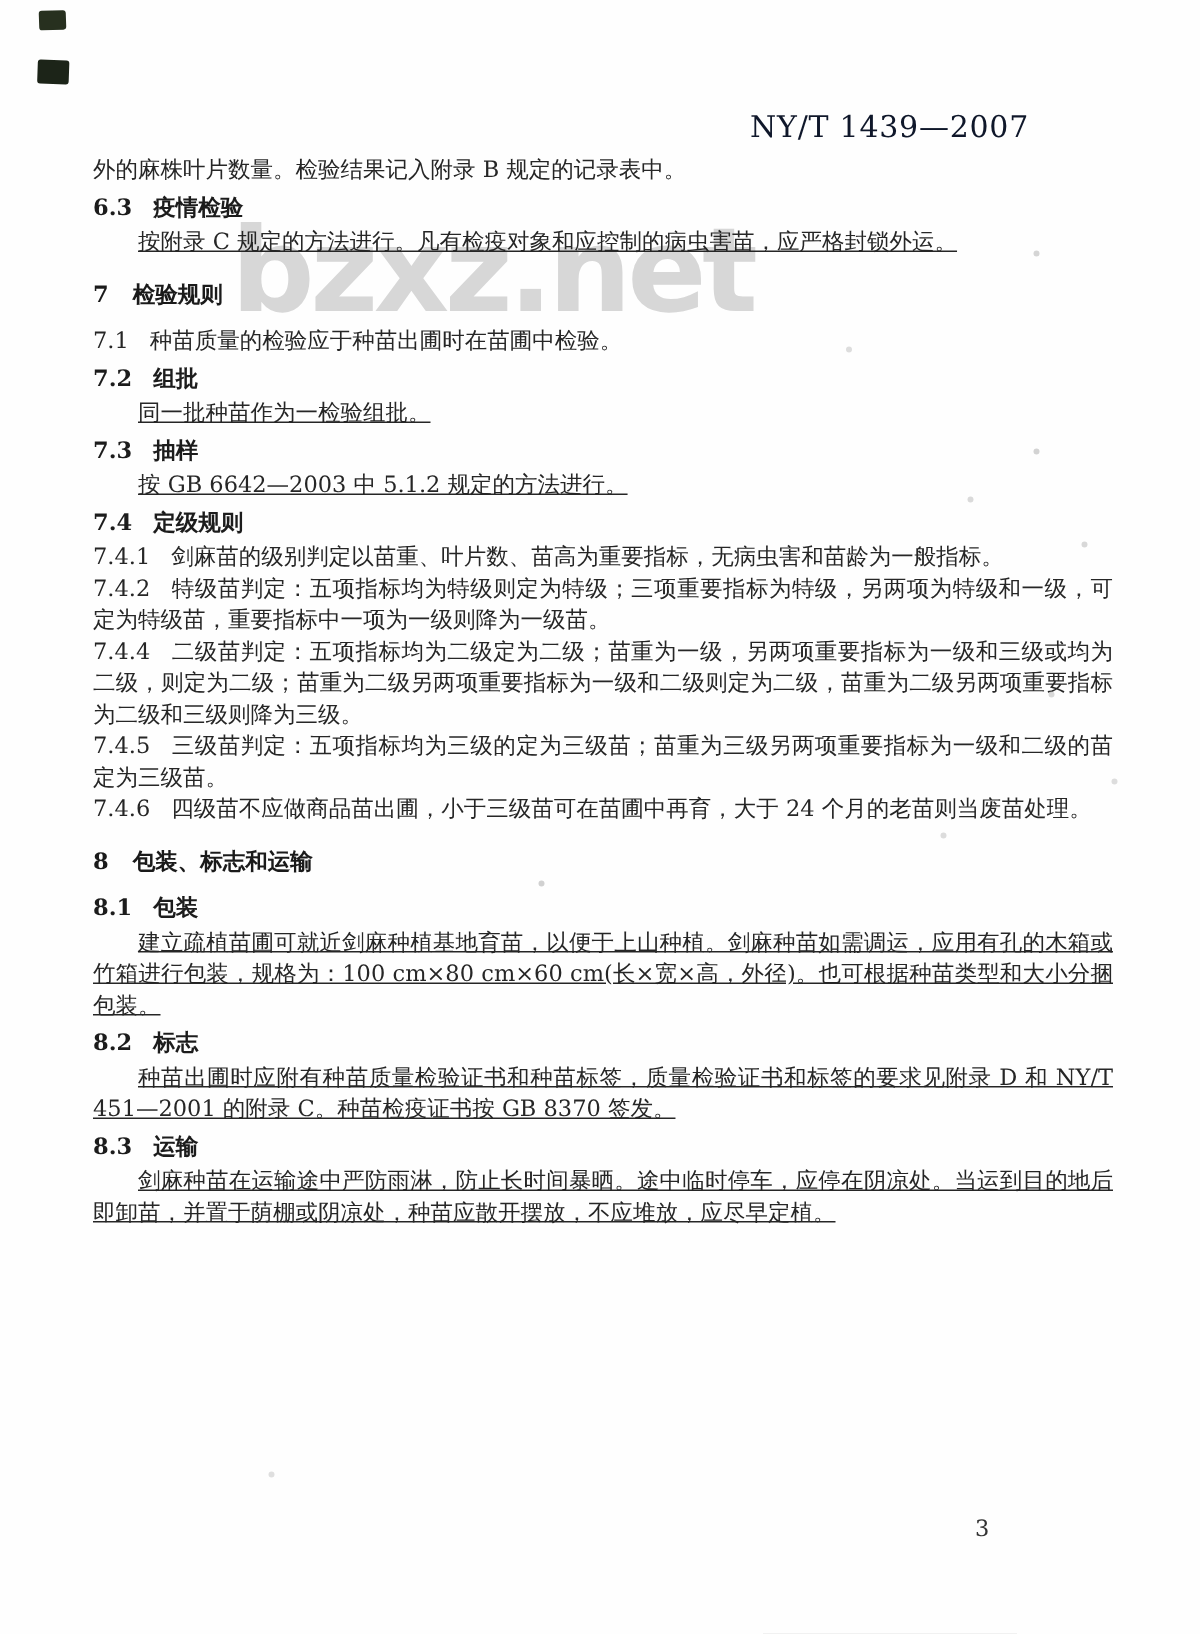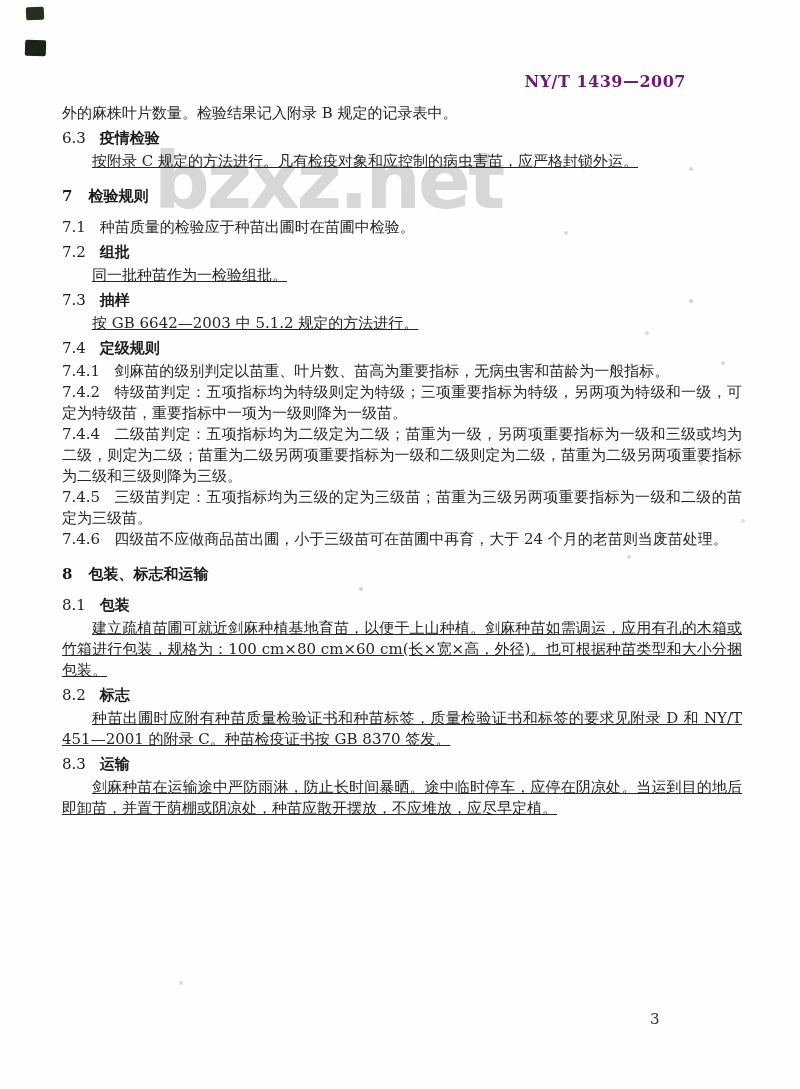--- a/index.html
+++ b/index.html
@@ -20,41 +20,41 @@
     font-weight:bold;
     font-size:78px;
     letter-spacing:-3px;
     color:#d7d7d7;
     z-index:0;
     user-select:none;
   }
   .header{
     position:absolute;
     top:72px;right:114px;
-    font-size:16px;
-    font-weight:bold;
+    font-size:20px;
+    font-weight:normal;
     letter-spacing:.5px;
-    color:#701a75;
+    color:#0f172a;
     z-index:2;
   }
   .content{
     position:absolute;
     left:62px;top:103px;
     width:680px;
     font-size:15px;
     line-height:21px;
     text-align:justify;
     z-index:1;
     filter:blur(.2px);
   }
   .block{margin:0;}
   .block .num{margin-right:14px;white-space:nowrap;}
   .body-line{margin-bottom:0;}
   .h2{font-weight:bold;color:#1c1c1c;margin:4px 0 2px 0;}
-  .h2 .num{font-weight:normal;}
+  .h2 .num{font-weight:bold;}
   .h1{font-weight:bold;color:#1a1a1a;font-size:15px;line-height:24px;margin:12px 0 9px 0;}
   .h1 .num{font-weight:bold;margin-right:16px;}
   .clause{margin:0;}
   .indent{text-indent:2em;margin:0;text-decoration:underline;}
   .page-number{
     position:absolute;
     left:650px;top:1010px;
     font-size:15px;
     color:#333;
     z-index:1;

